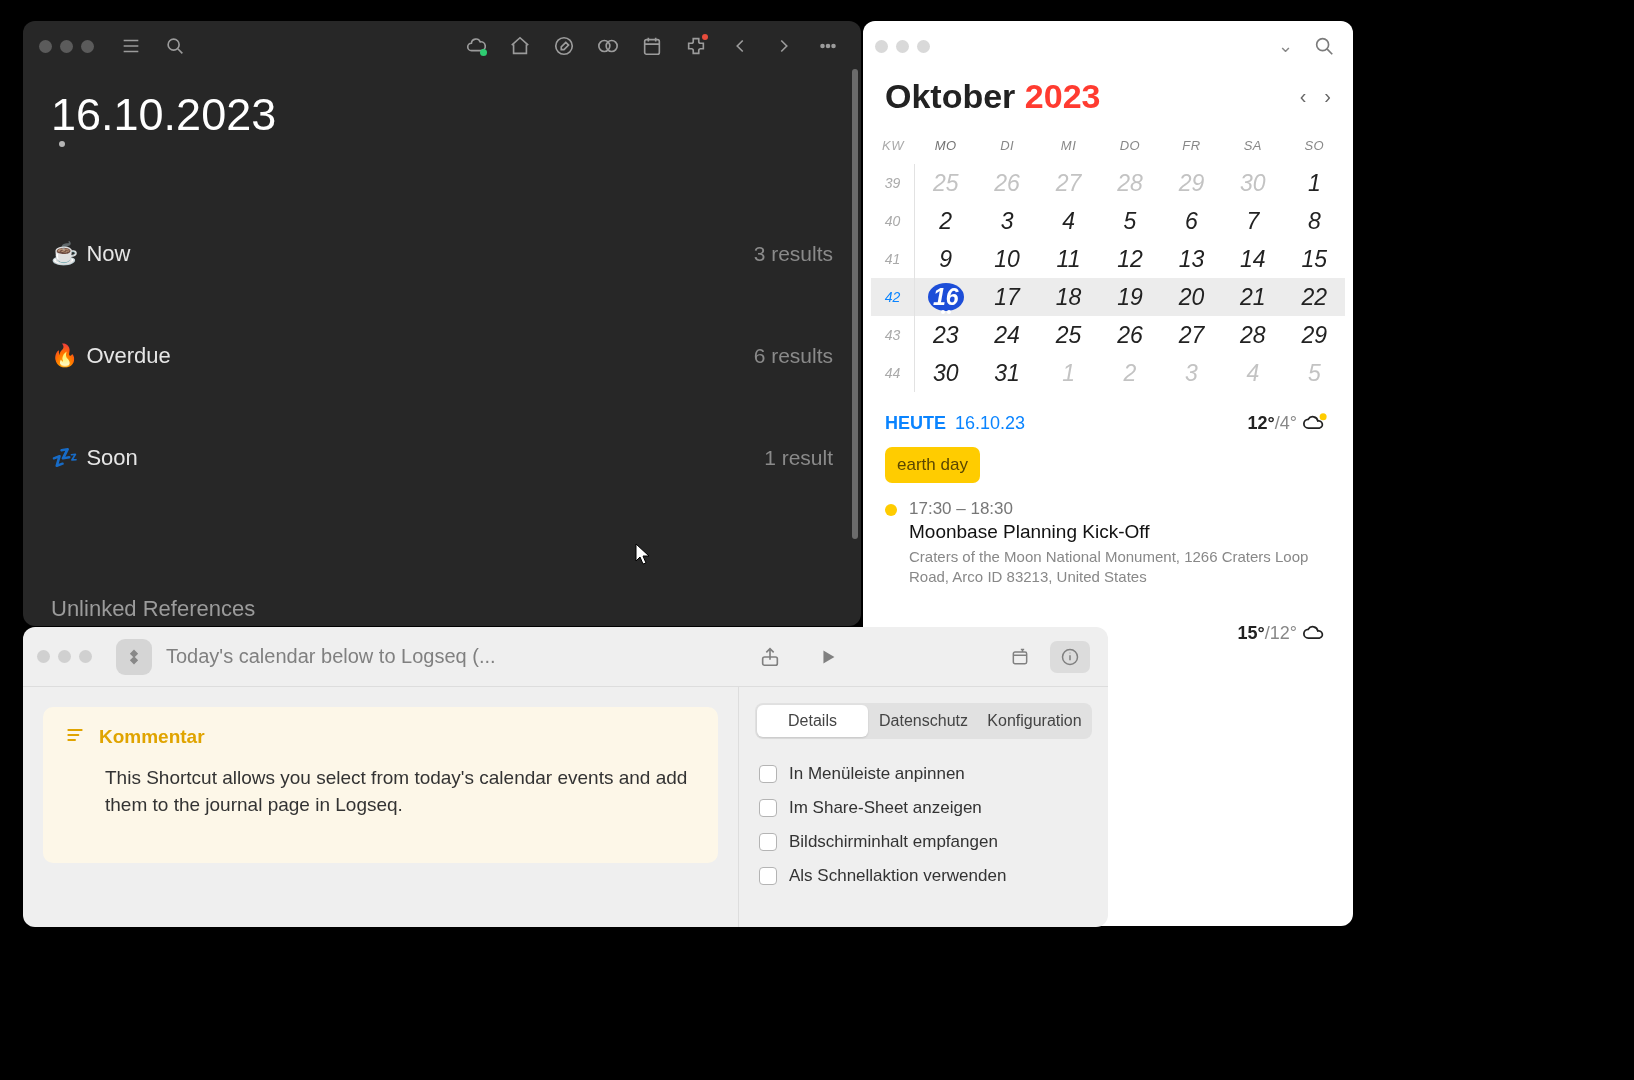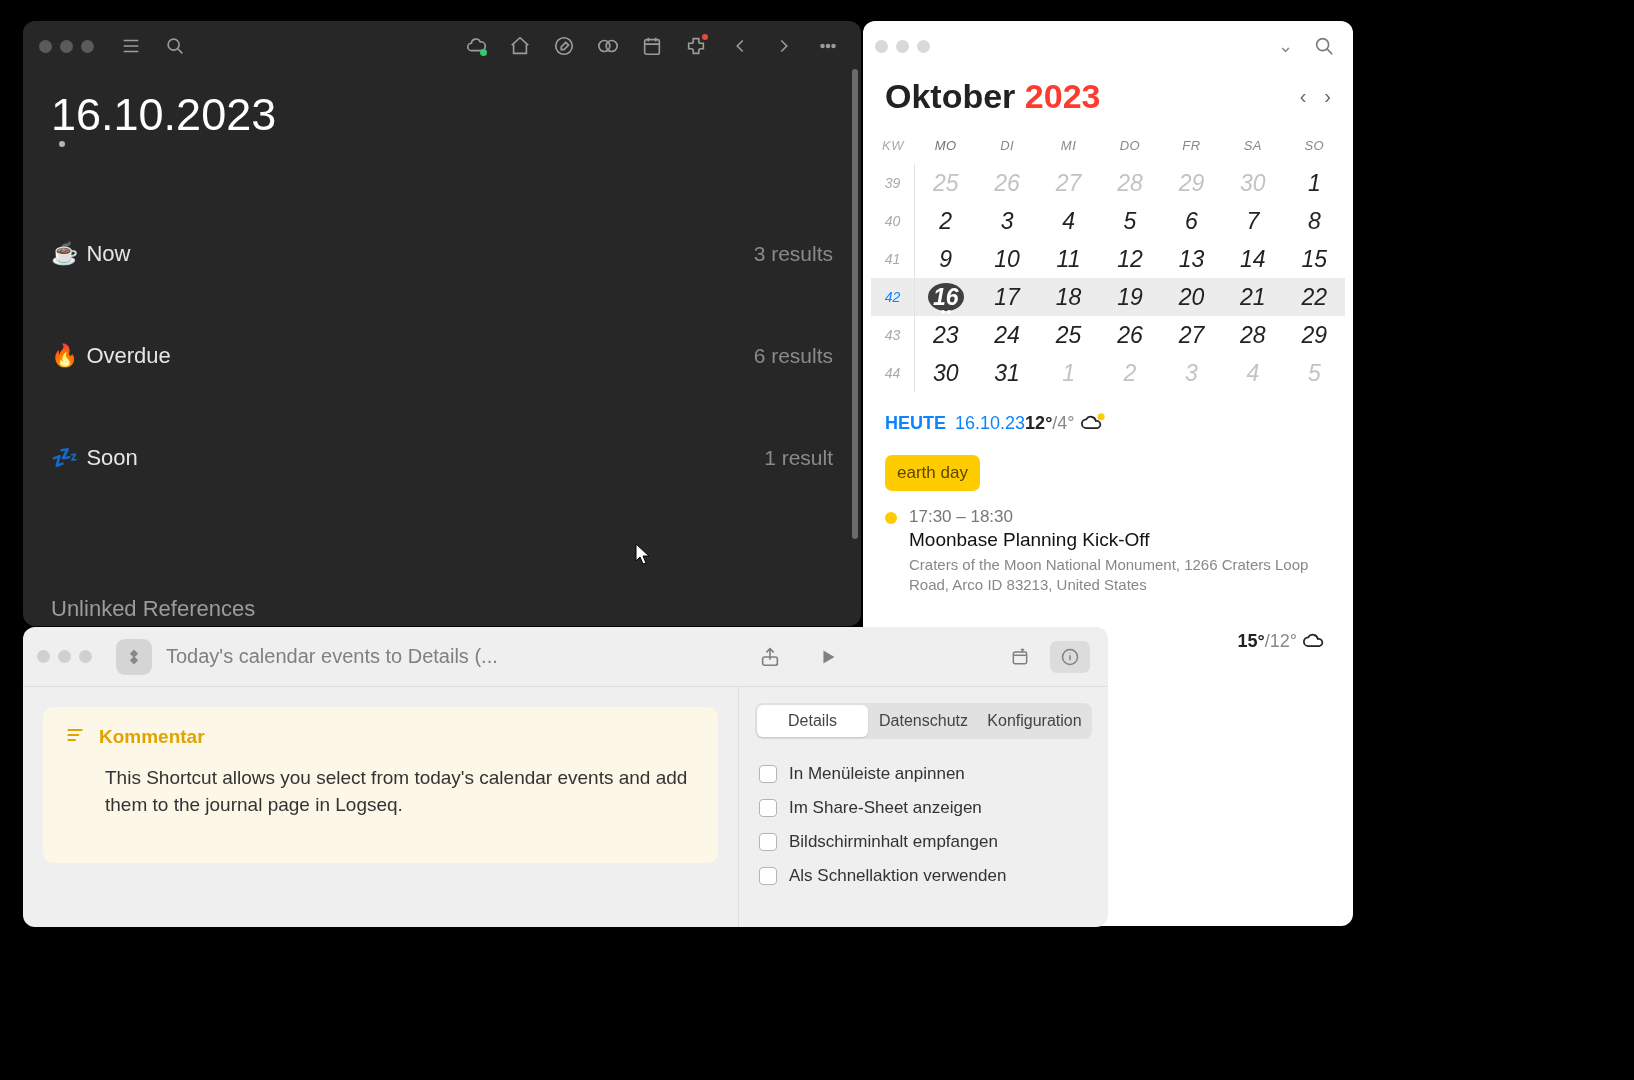--- a/index.html
+++ b/index.html
@@ -100,28 +100,28 @@
   .cal-grid { padding: 0 8px; font-style: italic; }
   .cal-row { display: grid; grid-template-columns: 44px repeat(7, 1fr); align-items: center; height: 38px; }
   .cal-dow { font-size: 13px; color: #888; text-align: center; font-weight: 500; letter-spacing: 0.5px; }
   .cal-dow.active { color: #737373; }
   .cal-wk { font-size: 14px; color: #aaa; text-align: center; border-right: 1px solid #e2e2e2; height: 100%; display:flex; align-items:center; justify-content:center;}
   .cal-wk.active { color: #0a84ff; }
   .cal-day { text-align: left; font-size: 23px; color: #222; position: relative; height: 100%; display:flex; align-items:center; justify-content:center; }
   .cal-day.other { color: #c3c3c3; }
   .cal-row.selected-week { background: #ececec; }
   .cal-day.selected .circle {
-    width: 36px; height: 28px; border-radius: 50%; background: #404040;
+    width: 36px; height: 28px; border-radius: 50%; background: #1d4ed8;
     display: flex; align-items: center; justify-content: center; color: #fff; font-weight: 600;
   }
   .cal-day .dots { position: absolute; bottom: 2px; left: 50%; transform: translateX(-50%); display: flex; gap: 2px;}
   .cal-day .dots span { width: 4px; height: 4px; border-radius: 50%; background: #fff; }
 
   .cal-events { padding: 18px 22px 0 22px; }
-  .day-heading { display: flex; align-items: center; margin-bottom: 18px; }
+  .day-heading { display: flex; justify-content: space-between; align-items: center; margin-bottom: 10px; }
   .heute { font-size: 18px; font-weight: 700; color: #0a84ff; }
   .heute .date-sub { font-weight: 500; margin-left: 4px; }
   .weather { font-size: 18px; color: #222; display: flex; align-items: center; gap: 6px; }
   .weather .low { color: #888; }
   .weather-icon svg { width: 28px; height: 22px; }
 
   .allday-pill {
     display: inline-block; background: #ffcc00; color: #5a4700;
     padding: 8px 12px; border-radius: 7px; font-size: 17px; font-weight: 500;
     margin-bottom: 10px;
@@ -459,21 +459,21 @@
     <div class="traffic-lights">
       <div class="traffic-light"></div>
       <div class="traffic-light"></div>
       <div class="traffic-light"></div>
     </div>
     <div class="sc-app-icon">
       <svg viewBox="0 0 24 24">
           <path d="M12 3l5 5-5 5-5-5 5-5zM12 11l5 5-5 5-5-5 5-5z" fill="#888"></path>
         </svg>
     </div>
-    <div class="sc-title">Today's calendar events to Details (...</div>
+    <div class="sc-title">Today's calendar below to Logseq (...</div>
 
     <div class="sc-titlebar-right">
       <div class="sc-tb-icon">
         <svg viewBox="0 0 24 24">
             <path d="M12 3v12M8 7l4-4 4 4"></path>
             <rect x="4" y="12" width="16" height="9" rx="2"></rect>
           </svg>
       </div>
       <div class="sc-tb-icon sc-play">
         <svg viewBox="0 0 24 24">

